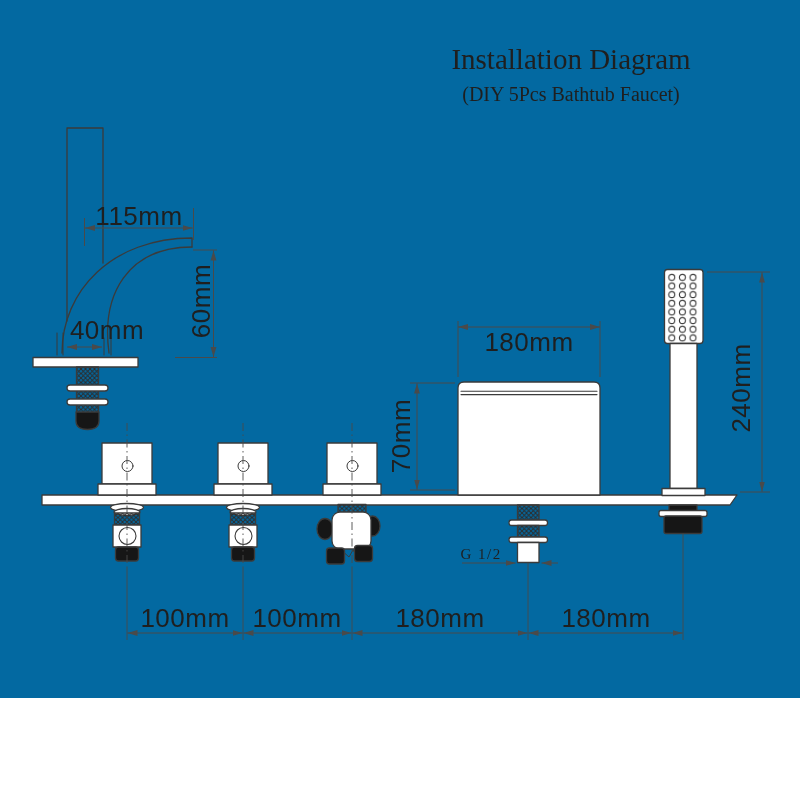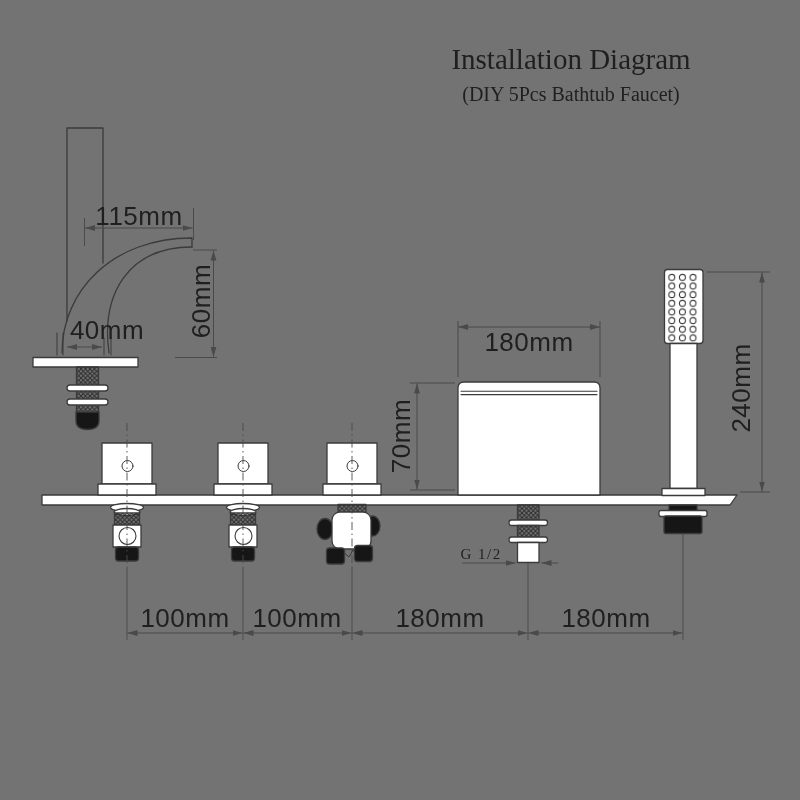--- a/index.html
+++ b/index.html
@@ -1,16 +1,16 @@
 <!DOCTYPE html>
 <html><head>
 <meta charset="utf-8">
 <style>
   html,body{margin:0;padding:0;background:#ffffff;}
-  .page{position:relative;width:800px;height:800px;background:#737373;overflow:hidden;}
+  .page{position:relative;width:800px;height:698px;background:#0369a1;overflow:hidden;}
   svg{display:block;}
   .ttl{font-family:"Liberation Serif",serif;font-size:29px;}
   .sub{font-family:"Liberation Serif",serif;font-size:20px;}
   .lbl{font-family:"Liberation Sans",sans-serif;font-size:26px;letter-spacing:0.5px;}
   .thr{font-family:"Liberation Serif",serif;font-size:15px;letter-spacing:1.5px;}
   text{text-anchor:middle;}
 </style>
 </head>
 <body>
 

